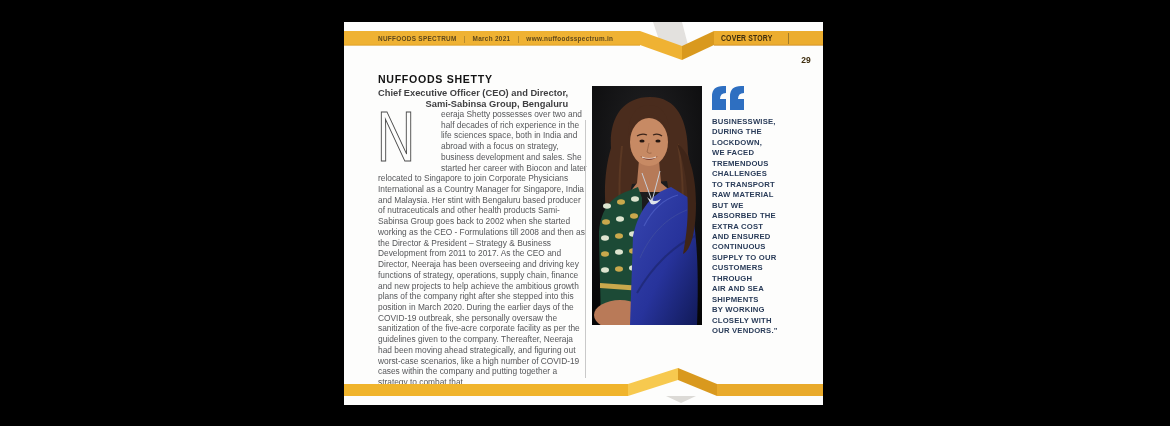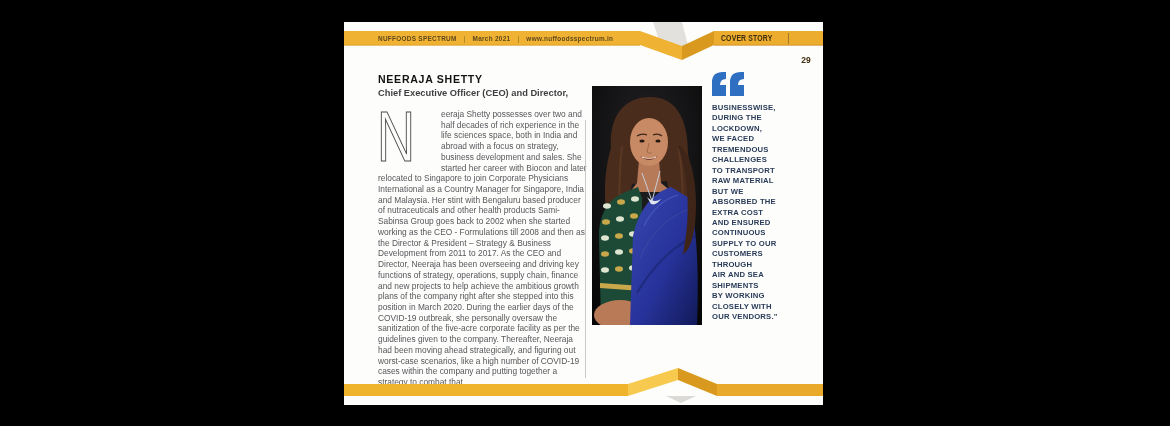--- a/index.html
+++ b/index.html
@@ -29,21 +29,21 @@
   .bodycol { position:absolute; left:34px; top:87px; width:210px; font-size:8.35px;
              line-height:10.72px; color:#56575a; }
   .dropcap-box { float:left; width:64px; height:53px; margin:1px 2px 0 -3px; }
   .dropcap-box svg { width:44px; height:53px; }
 
   .vrule { position:absolute; left:241px; top:98px; width:1px; height:258px; background:#c9c9c9; }
 
   .photo { position:absolute; left:248px; top:64px; width:110px; height:239px; }
   .photo svg { width:100%; height:100%; display:block; }
 
-  .quotecol { position:absolute; left:368px; top:50px; width:100px; }
+  .quotecol { position:absolute; left:368px; top:64px; width:100px; }
   .qicon { width:34px; height:24px; display:block; margin-bottom:7px; }
   .qtext { font-size:7.7px; font-weight:700; line-height:10.45px; letter-spacing:0.2px;
            color:#2a3c59; white-space:pre-line; }
 </style>
 </head>
 <body>
 
 <div class="stage">
   <div class="paper">
 
@@ -65,22 +65,23 @@
       <span>www.nuffoodsspectrum.in</span>
     </div>
 
     <div class="section-tab">
       <span class="section-label">COVER STORY</span>
       <span class="tab-divider"></span>
       <span class="page-num">29</span>
     </div>
 
     <div class="byline">
-      <div class="author">NEERAJA SHETTY</div>
+      <div class="author">NUFFOODS SHETTY</div>
       <div class="role">Chief Executive Officer (CEO) and Director,</div>
+      <div class="role">Sami-Sabinsa Group, Bengaluru</div>
     </div>
 
     <div class="bodycol">
       <span class="dropcap-box"><svg viewBox="0 0 44 53" aria-hidden="true">
             <text x="2" y="51" font-size="70" textLength="38" lengthAdjust="spacingAndGlyphs" font-family="Liberation Sans, sans-serif" fill="#fdfdfc" stroke="#4d4d4d" stroke-width="1.2">N</text>
           </svg></span><span>eeraja Shetty possesses over two and half decades of rich experience in the life sciences space, both in India and abroad with a focus on strategy, business development and sales. She started her career with Biocon and later relocated to Singapore to join Corporate Physicians International as a Country Manager for Singapore, India and Malaysia. Her stint with Bengaluru based producer of nutraceuticals and other health products Sami-Sabinsa Group goes back to 2002 when she started working as the CEO - Formulations till 2008 and then as the Director &amp; President – Strategy &amp; Business Development from 2011 to 2017. As the CEO and Director, Neeraja has been overseeing and driving key functions of strategy, operations, supply chain, finance and new projects to help achieve the ambitious growth plans of the company right after she stepped into this position in March 2020. During the earlier days of the COVID-19 outbreak, she personally oversaw the sanitization of the five-acre corporate facility as per the guidelines given to the company. Thereafter, Neeraja had been moving ahead strategically, and figuring out worst-case scenarios, like a high number of COVID-19 cases within the company and putting together a strategy to combat that.</span>
     </div>
 
     <div class="vrule"></div>
 

